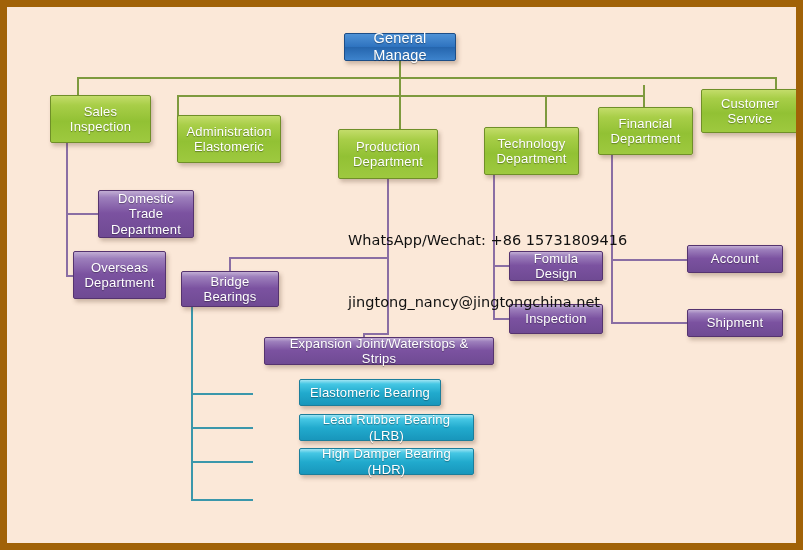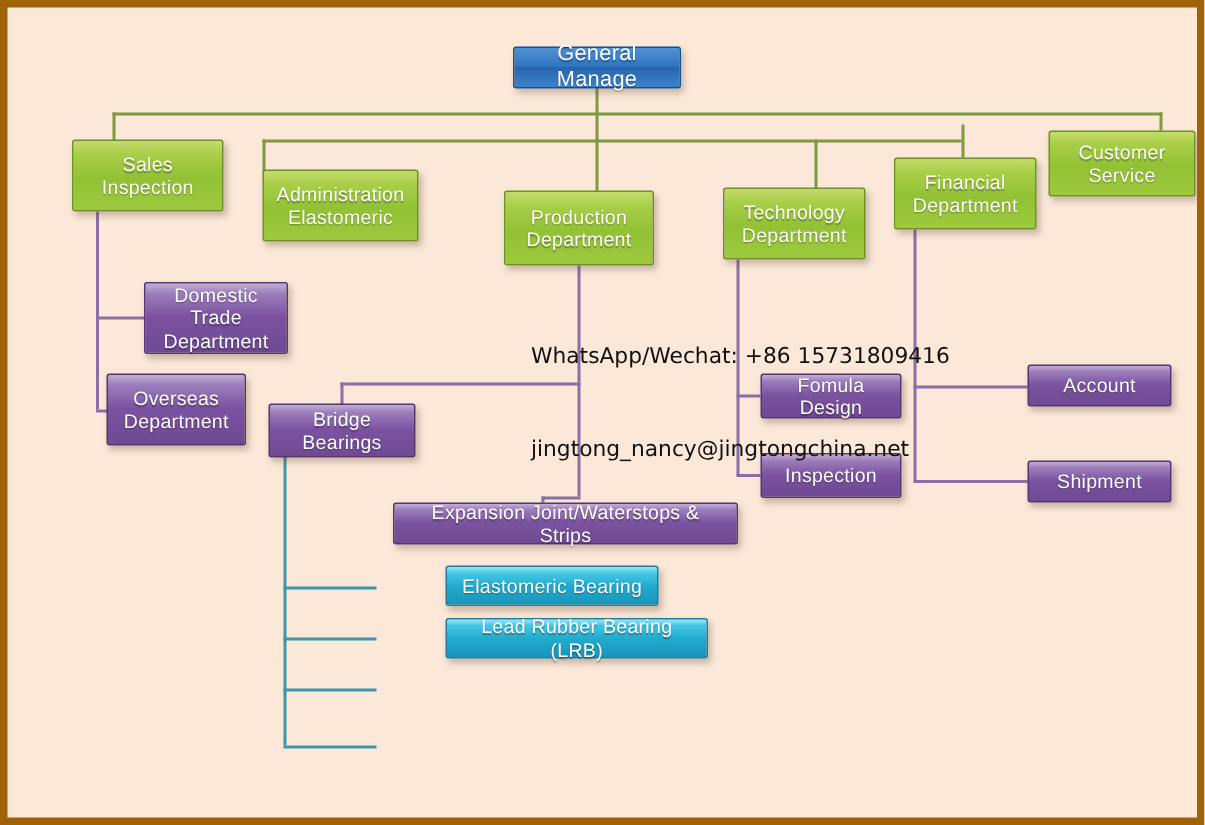--- a/index.html
+++ b/index.html
@@ -5,21 +5,21 @@
   html, body {
     margin: 0;
     padding: 0;
     background: #ffffff;
   }
   #chart-root {
     position: relative;
     width: 803px;
     height: 550px;
     background: #fbe8d8;
-    border: 5px solid #a16207;
+    border: 7px solid #a16207;
     box-sizing: border-box;
     overflow: hidden;
     font-family: "Liberation Sans", sans-serif;
     padding-left: 47px;
   }
 
   
   .line {
     position: absolute;
     background: #7e9a3e;
@@ -77,21 +77,20 @@
   #contact-block {
     position: absolute;
     left: 341px;
     top: 182px;
     color: #101010;
     font-size: 14.5px;
     font-family: "DejaVu Sans", sans-serif;
     line-height: 1.42;
     text-shadow: none;
     white-space: pre;
-    margin-left: 8px;
   }
   #contact-block div { white-space: pre; }
 </style>
 </head>
 <body>
 
 <div id="chart-root">
 
   <div class="line v" style="left:392px; top:52px; height:38px;"></div>
   <div class="line h" style="left:70px;  top:70px; width:700px;"></div>
@@ -163,20 +162,21 @@
   <div class="node purple" style="left:502px; top:297px; width:94px;  height:30px;">Inspection</div>
 
   <div class="node purple" style="left:680px; top:238px; width:96px;  height:28px;">Account</div>
 
   <div class="node purple" style="left:680px; top:302px; width:96px;  height:28px;">Shipment</div>
 
   <div class="node cyan" style="left:246px; top:372px; width:142px; height:27px;">Elastomeric Bearing</div>
 
   <div class="node cyan" style="left:246px; top:407px; width:175px; height:27px;">Lead Rubber Bearing (LRB)</div>
 
+  <div class="node cyan" style="left:246px; top:441px; width:175px; height:27px;">High Damper Bearing (HDR)</div>
 
 
   <div id="contact-block">
     <div>WhatsApp/Wechat: +86 15731809416</div>
     <div>jingtong_nancy@jingtongchina.net</div>
   </div>
 
 </div>
 
 </body></html>

